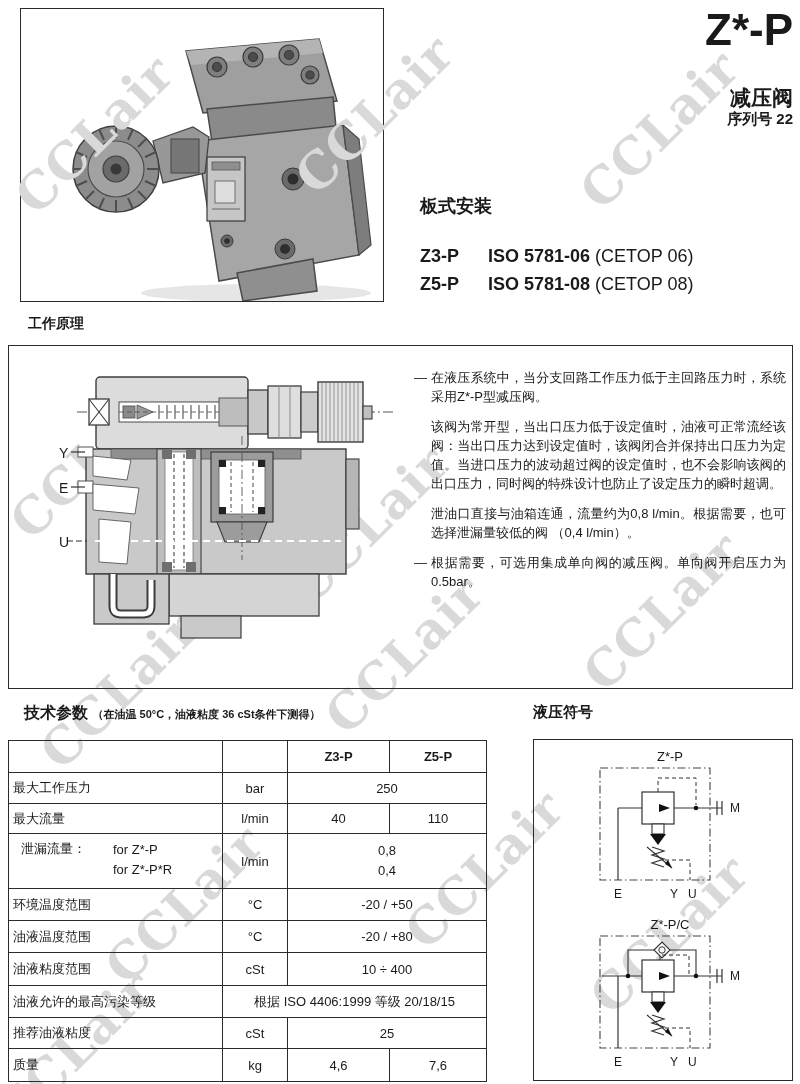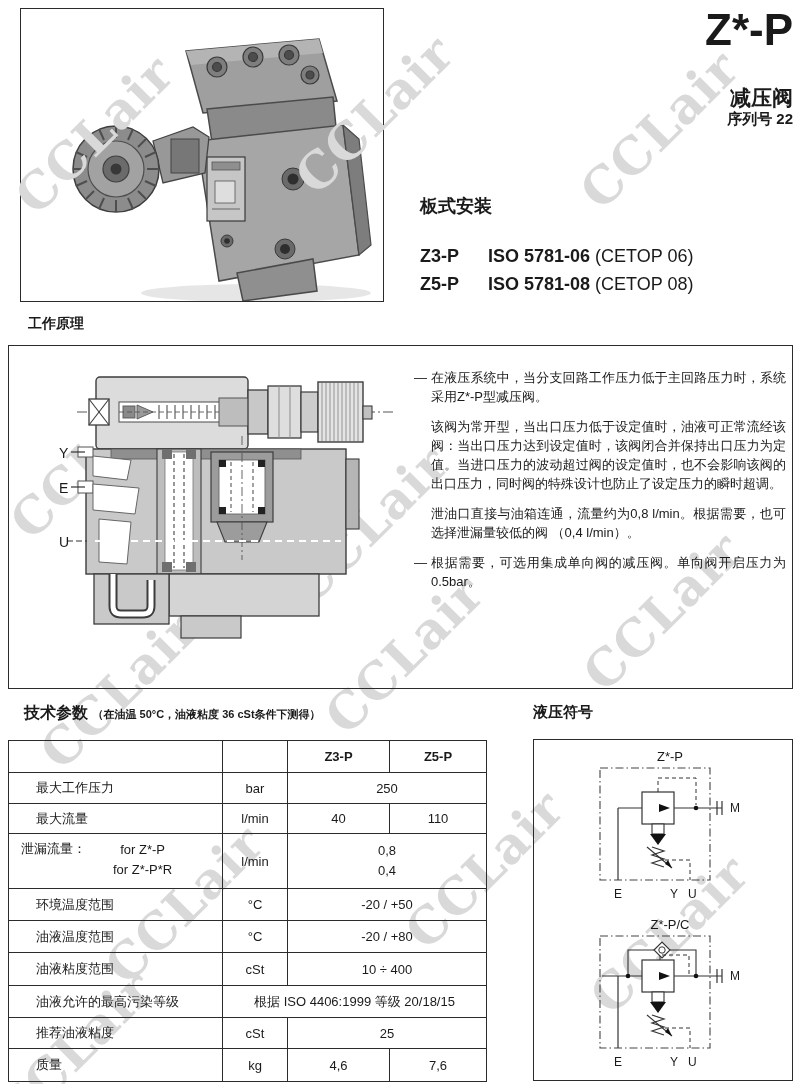--- a/index.html
+++ b/index.html
@@ -35,25 +35,25 @@
   .wp-text .para { position:relative; padding-left:17px; margin-bottom:11px; }
   .wp-text .dash { position:absolute; left:0; top:0; }
   .wp-svg { position:absolute; left:50px; top:18px; }
 
   
   .tp-heading { left:24px; top:703px; font-size:16px; font-weight:bold; }
   .tp-heading .cond { font-size:11px; font-weight:bold; letter-spacing:0; }
   table.tp { position:absolute; left:8px; top:740px; z-index:3; border-collapse:collapse; table-layout:fixed; width:478px; background:transparent; }
   table.tp td, table.tp th { border:1px solid #2b2b2b; font-size:13px; padding:0 4px; vertical-align:middle; }
   table.tp th { font-weight:bold; text-align:center; }
-  table.tp td.lbl { text-align:left; padding-left:27px; }
+  table.tp td.lbl { text-align:left; padding-left:4px; }
   table.tp td.ctr { text-align:center; }
   tr.h32 { height:32px; } tr.h31 { height:31px; } tr.h30 { height:30px; }
   tr.h55 { height:55px; } tr.h33 { height:33px; }
-  .leak-cell { position:relative;text-align:center; }
+  .leak-cell { position:relative; }
   .leak-sub { position:absolute; left:104px; top:6px; line-height:20px; }
   .leak-lbl { position:absolute; left:12px; top:6px; }
   .two-line { line-height:20px; }
 
   
   .hs-heading { left:533px; top:703px; font-size:15px; font-weight:bold; }
   .hs-box { left:533px; top:739px; width:260px; height:342px; border:1px solid #2b2b2b; }
   .hs-svg { position:absolute; left:28px; }
   svg text { font-family:"Liberation Sans", sans-serif; }
 </style>

